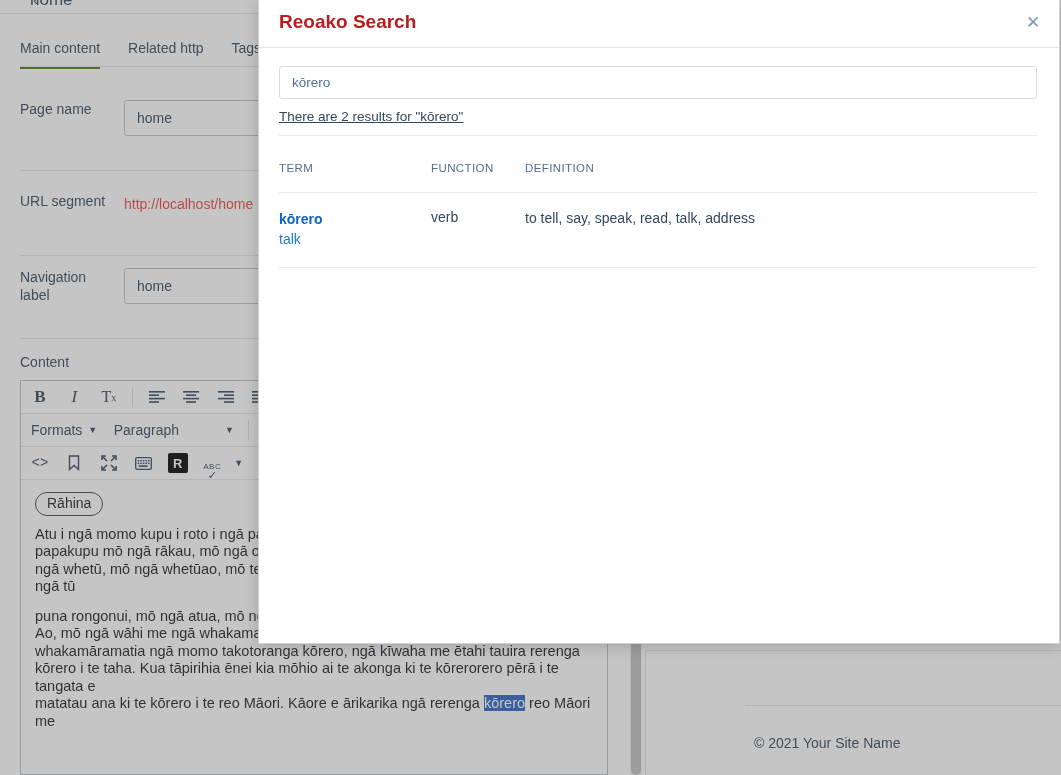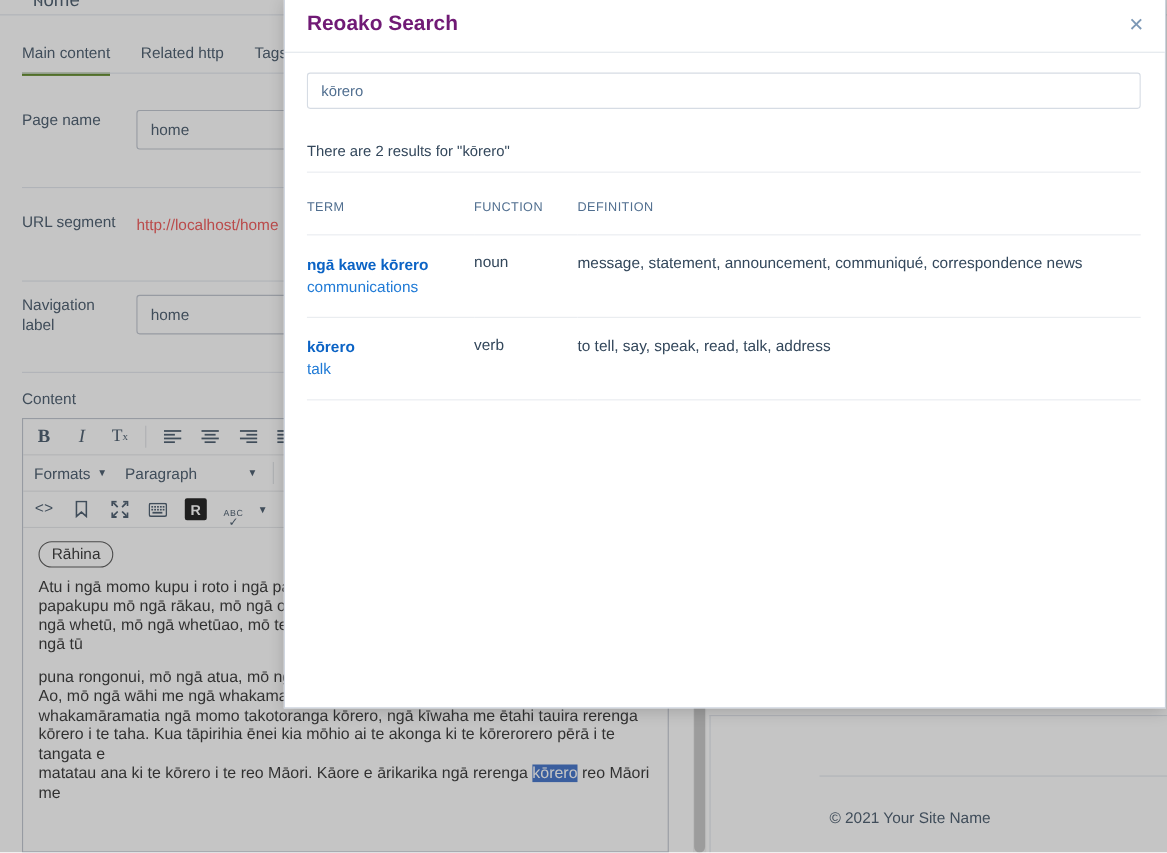--- a/index.html
+++ b/index.html
@@ -298,21 +298,21 @@
     position: relative;
     height: 47px;
     border-bottom: 1px solid #e2e6ec;
     background: #fff;
   }
   .modal-title {
     position: absolute;
     left: 20px; top: 11px;
     font-size: 19px;
     font-weight: bold;
-    color: #701a75;
+    color: #b91c1c;
   }
   .modal-close {
     position: absolute;
     right: 14px; top: 11px;
     width: 24px; height: 24px;
     line-height: 24px;
     text-align: center;
     font-size: 17px;
     color: #7c98b6;
   }
@@ -327,24 +327,25 @@
     border: 1px solid #d6dce4;
     border-radius: 3px;
     background: #fff;
     padding: 0 12px;
     font-size: 13.5px;
     color: #516f90;
     font-family: "Liberation Sans", sans-serif;
     outline: none;
   }
   .results-line {
-    margin-top: 31px;
+    margin-top: 10px;
     padding-top: 0px;
     font-size: 13.5px;
     color: #33475b;
+    text-decoration: underline;
   }
   .results-rule {
     width: 758px;
     height: 1px;
     background: #e8ebef;
     margin-top: 11px;
   }
   table.results {
     width: 758px;
     border-collapse: collapse;
@@ -597,28 +598,20 @@
 
     <table class="results">
       <thead>
         <tr>
           <th class="col-term">TERM</th>
           <th class="col-func">FUNCTION</th>
           <th>DEFINITION</th>
         </tr>
       </thead>
       <tbody>
-        <tr>
-          <td class="col-term">
-            <div class="term-main">ngā kawe kōrero</div>
-            <div class="term-sub">communications</div>
-          </td>
-          <td class="col-func">noun</td>
-          <td class="defn">message, statement, announcement, communiqué, correspondence news</td>
-        </tr>
         <tr class="last">
           <td class="col-term">
             <div class="term-main">kōrero</div>
             <div class="term-sub">talk</div>
           </td>
           <td class="col-func">verb</td>
           <td class="defn">to tell, say, speak, read, talk, address</td>
         </tr>
       </tbody>
     </table>

